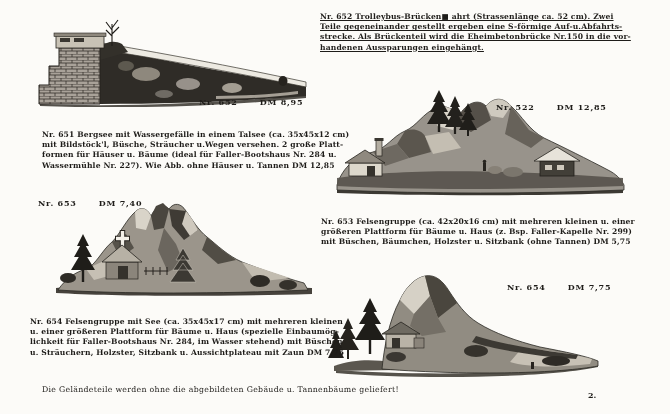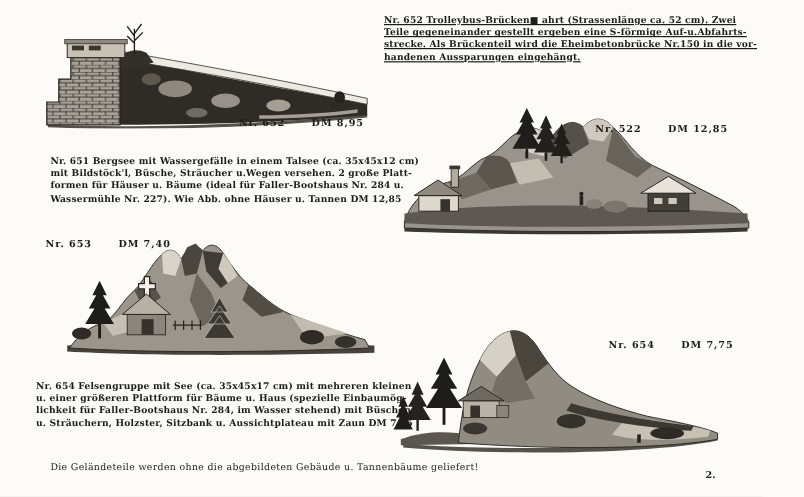--- a/index.html
+++ b/index.html
@@ -205,20 +205,23 @@
   </div>
 
   <div class="desc desc-652">Nr. 652 Trolleybus-Brücken■ ahrt (Strassenlänge ca. 52 cm). Zwei
 Teile gegeneinander gestellt ergeben eine S-förmige Auf-u.Abfahrts-
 strecke. Als Brückenteil wird die Eheimbetonbrücke Nr.150 in die vor-
 handenen Aussparungen eingehängt.</div>
   <div class="desc desc-651">Nr. 651 Bergsee mit Wassergefälle in einem Talsee (ca. 35x45x12 cm)
 mit Bildstöck'l, Büsche, Sträucher u.Wegen versehen. 2 große Platt-
 formen für Häuser u. Bäume (ideal für Faller-Bootshaus Nr. 284 u.
 Wassermühle Nr. 227). Wie Abb. ohne Häuser u. Tannen DM 12,85</div>
+  <div class="desc desc-653">Nr. 653 Felsengruppe (ca. 42x20x16 cm) mit mehreren kleinen u. einer
+größeren Plattform für Bäume u. Haus (z. Bsp. Faller-Kapelle Nr. 299)
+mit Büschen, Bäumchen, Holzster u. Sitzbank (ohne Tannen) DM 5,75</div>
   <div class="desc desc-654">Nr. 654 Felsengruppe mit See (ca. 35x45x17 cm) mit mehreren kleinen
 u. einer größeren Plattform für Bäume u. Haus (spezielle Einbaumög-
 lichkeit für Faller-Bootshaus Nr. 284, im Wasser stehend) mit Büschen
 u. Sträuchern, Holzster, Sitzbank u. Aussichtplateau mit Zaun DM 7,75</div>
 
   <div class="footer">Die Geländeteile werden ohne die abgebildeten Gebäude u. Tannenbäume geliefert!</div>
   <div class="pagenum">2.</div>
 
 </div>
 

